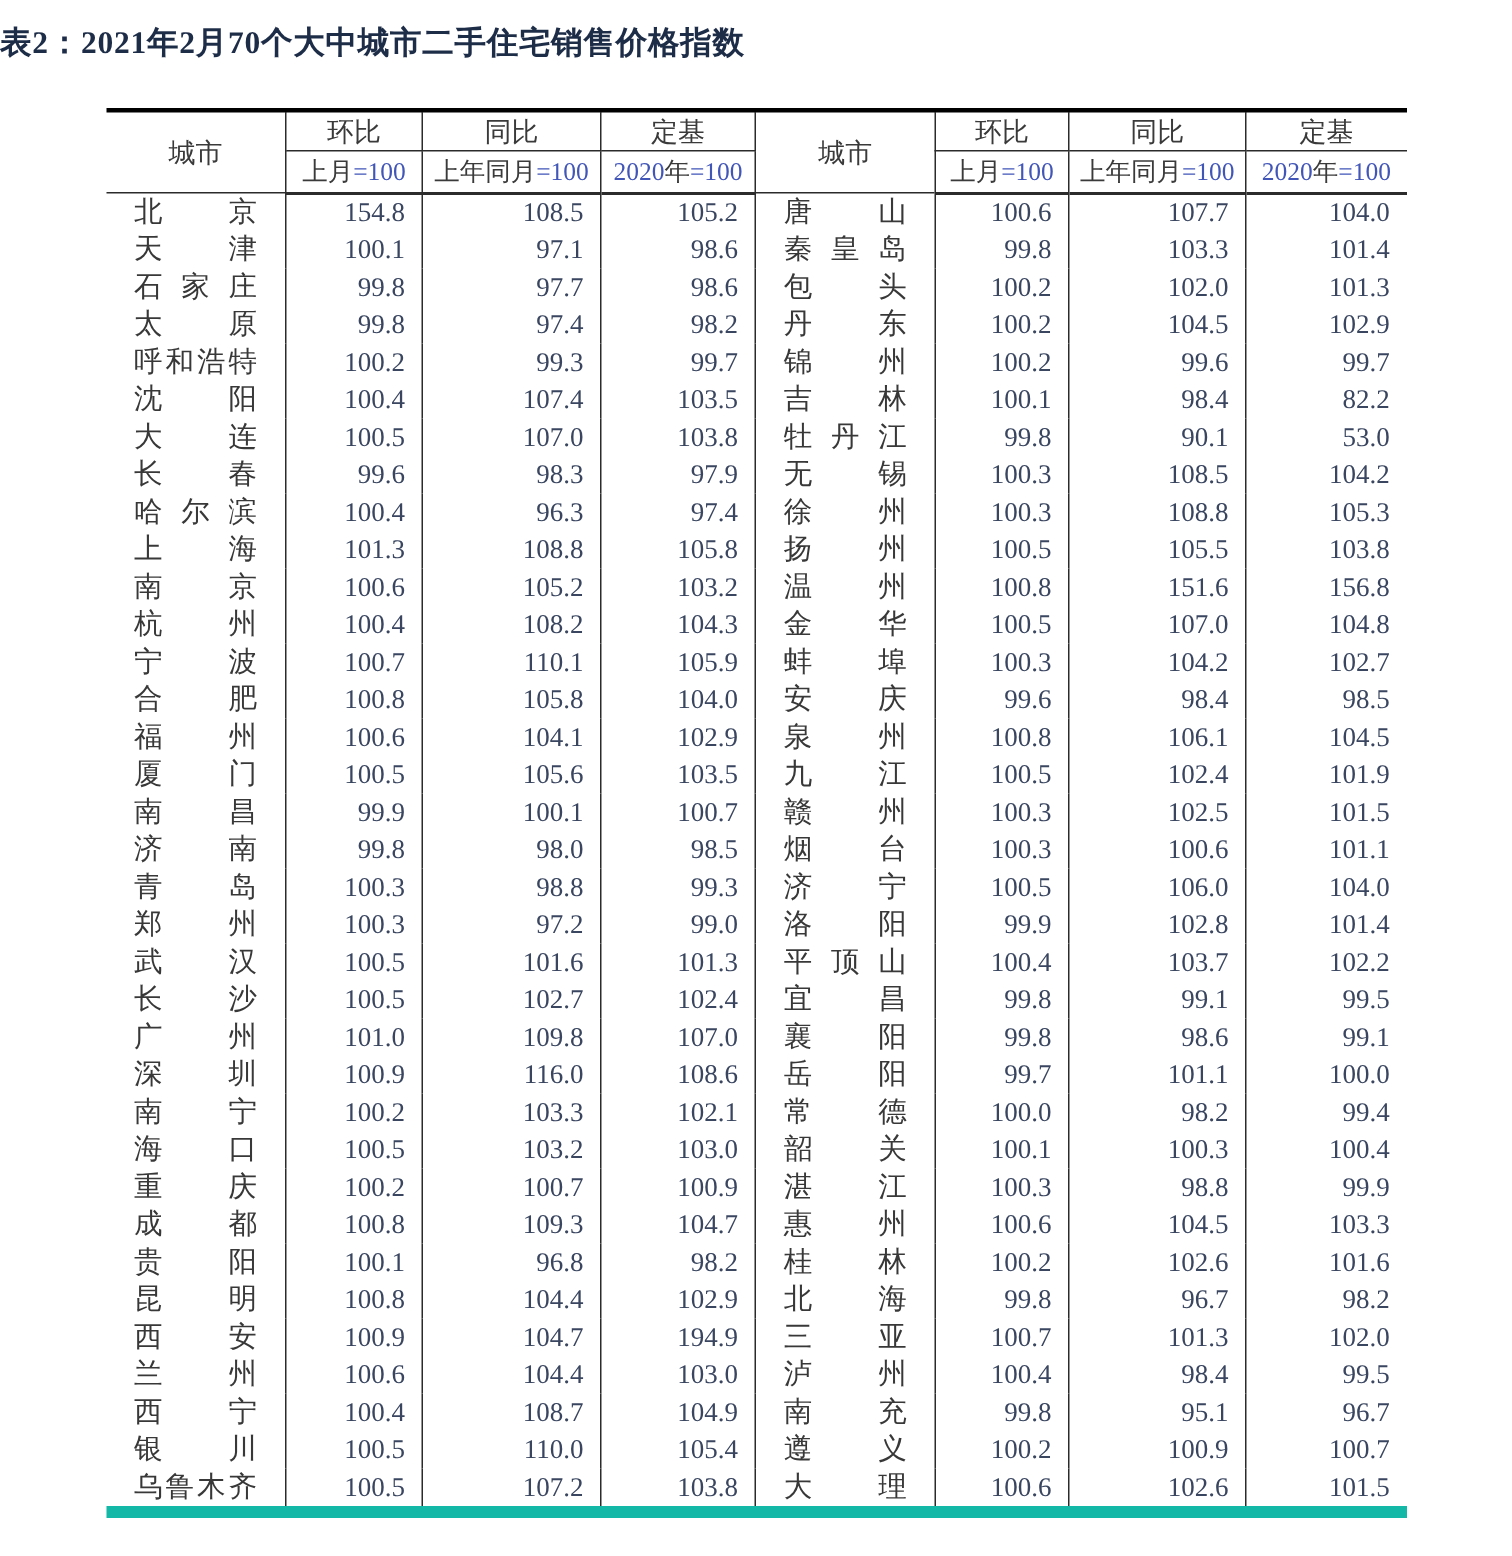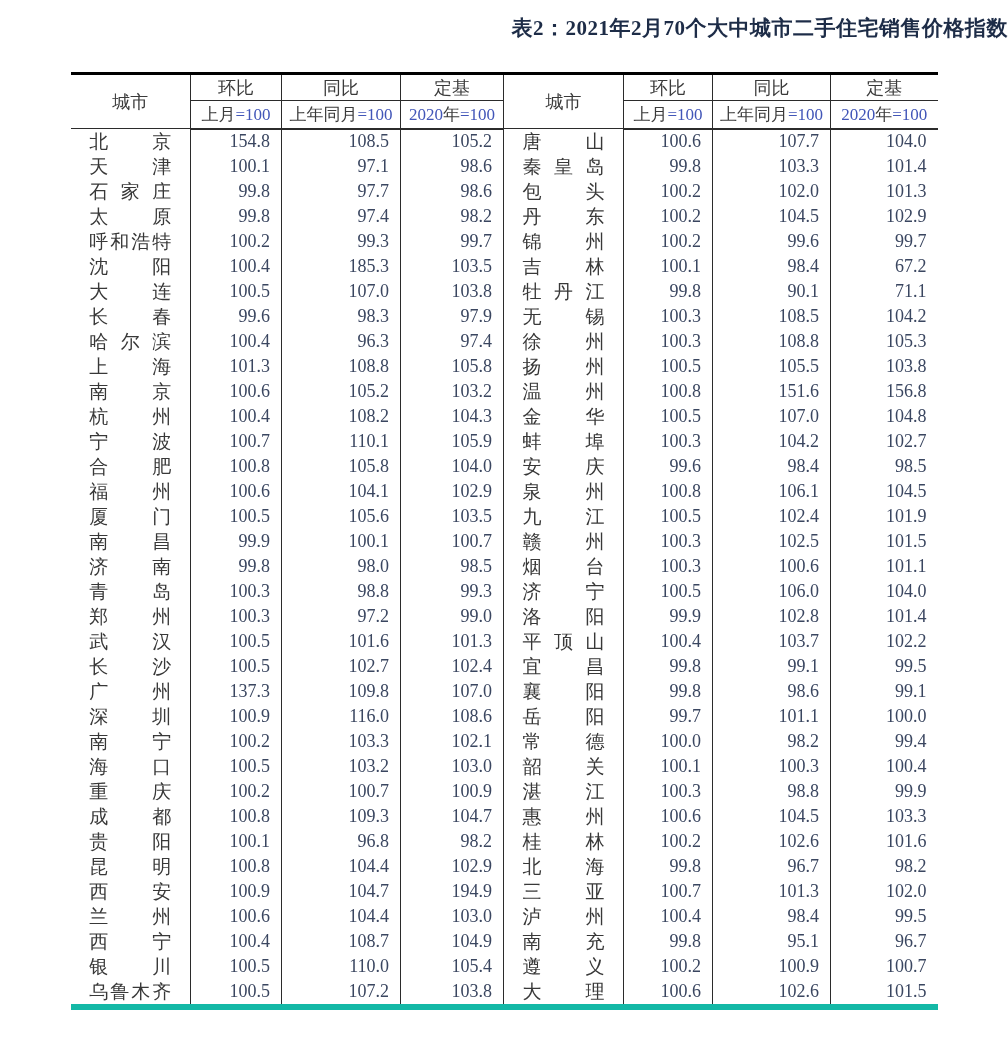--- a/index.html
+++ b/index.html
@@ -2,27 +2,27 @@
 <html><head>
 <meta charset="utf-8">
 <style>
   html,body{margin:0;padding:0;background:#ffffff;}
   body{
     width:1008px;height:1037px;position:relative;
     font-family:"Liberation Serif","DejaVu Serif",serif;
     -webkit-font-smoothing:antialiased;
   }
   .title{
-    margin:14px 0 0 0;text-align:right;
+    margin:14px 0 0 0;text-align:left;
     font-size:21px;font-weight:bold;color:#1d2c47;letter-spacing:.5px;
   }
   .table-wrap{width:867px;margin:30px auto 0 auto;}
   table{
     border-collapse:collapse;table-layout:fixed;width:867px;
-    border-top:3px solid #000;border-bottom:6px solid #14b8a6;
+    border-top:3px solid #000;border-bottom:8px solid #14b8a6;
   }
   th,td{padding:0;margin:0;font-weight:normal;box-sizing:border-box;}
   
   th,td{border-right:1px solid #2b2b2b;}
   th:last-child,td:last-child{border-right:none;}
   
   thead th{font-size:18px;color:#3a3a3a;}
   tr.hrow1 th{height:27px;border-bottom:1px solid #2b2b2b;}
   th.city-head{border-bottom:2px solid #2b2b2b;vertical-align:middle;}
   tr.hrow2 th{height:28px;border-bottom:2px solid #2b2b2b;font-size:17px;}
@@ -161,46 +161,46 @@
           <td class="num">100.2</td>
           <td class="num">99.6</td>
           <td class="num">99.7</td>
         </tr>
         <tr>
           <td class="city-cell"><span class="city">
               <span>沈</span>
               <span>阳</span>
             </span></td>
           <td class="num">100.4</td>
-          <td class="num">185.3</td>
+          <td class="num">107.4</td>
           <td class="num">103.5</td>
           <td class="city-cell"><span class="city">
               <span>吉</span>
               <span>林</span>
             </span></td>
           <td class="num">100.1</td>
           <td class="num">98.4</td>
-          <td class="num">67.2</td>
+          <td class="num">82.2</td>
         </tr>
         <tr>
           <td class="city-cell"><span class="city">
               <span>大</span>
               <span>连</span>
             </span></td>
           <td class="num">100.5</td>
           <td class="num">107.0</td>
           <td class="num">103.8</td>
           <td class="city-cell"><span class="city">
               <span>牡</span>
               <span>丹</span>
               <span>江</span>
             </span></td>
           <td class="num">99.8</td>
           <td class="num">90.1</td>
-          <td class="num">71.1</td>
+          <td class="num">53.0</td>
         </tr>
         <tr>
           <td class="city-cell"><span class="city">
               <span>长</span>
               <span>春</span>
             </span></td>
           <td class="num">99.6</td>
           <td class="num">98.3</td>
           <td class="num">97.9</td>
           <td class="city-cell"><span class="city">
@@ -435,21 +435,21 @@
             </span></td>
           <td class="num">99.8</td>
           <td class="num">99.1</td>
           <td class="num">99.5</td>
         </tr>
         <tr>
           <td class="city-cell"><span class="city">
               <span>广</span>
               <span>州</span>
             </span></td>
-          <td class="num">137.3</td>
+          <td class="num">101.0</td>
           <td class="num">109.8</td>
           <td class="num">107.0</td>
           <td class="city-cell"><span class="city">
               <span>襄</span>
               <span>阳</span>
             </span></td>
           <td class="num">99.8</td>
           <td class="num">98.6</td>
           <td class="num">99.1</td>
         </tr>

